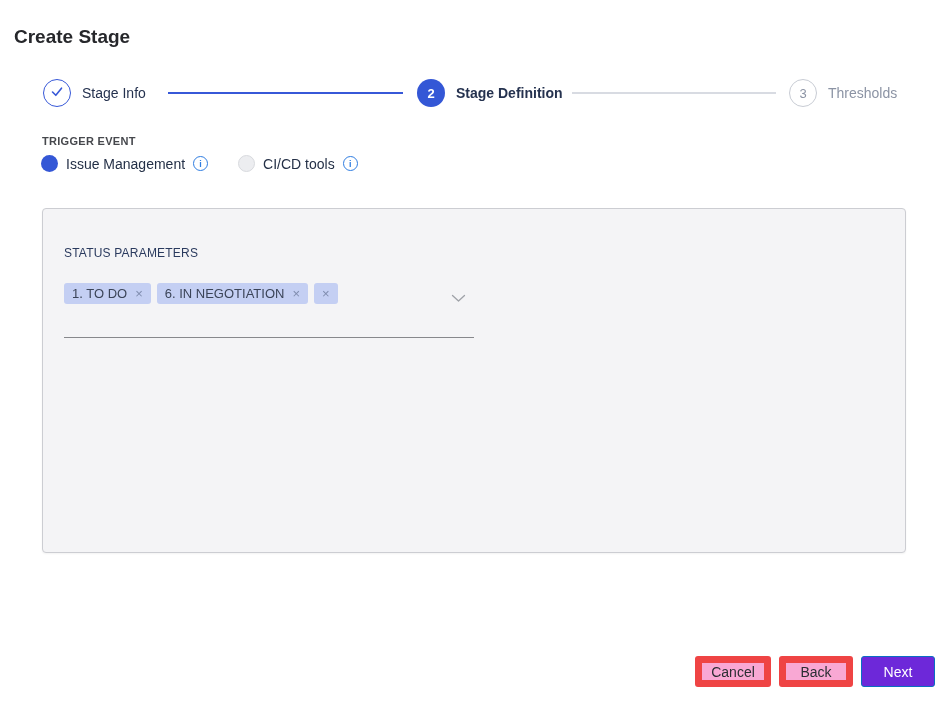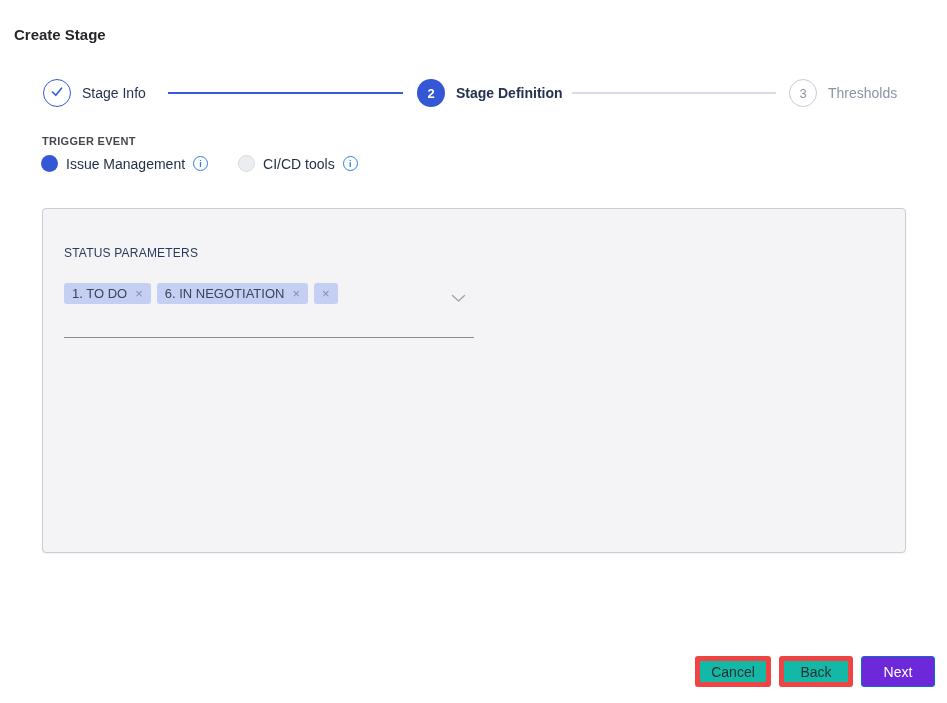--- a/index.html
+++ b/index.html
@@ -1,21 +1,21 @@
 <!DOCTYPE html>
 <html><head>
 <meta charset="utf-8">
 <style>
   * { margin:0; padding:0; box-sizing:border-box; }
   html,body { width:947px; height:703px; background:#ffffff; overflow:hidden;
     font-family:"Liberation Sans", sans-serif; }
   .abs { position:absolute; }
 
   
-  .page-title { left:14px; top:26px; font-size:15px; font-weight:700; color:#26272b;text-align:right; }
+  .page-title { left:14px; top:26px; font-size:19px; font-weight:700; color:#26272b;text-align:right; }
 
   
   .step-circle { width:28px; height:28px; border-radius:50%; display:flex;
     align-items:center; justify-content:center; font-size:13px; }
   .step-circle.completed { border:1.5px solid #3758d8; background:#fff; }
   .step-circle.active { background:#3457d6; color:#fff; font-weight:700; }
   .step-circle.upcoming { border:1px solid #c8ccd4; color:#8b93a4; background:#fff; }
   .step-label { font-size:14px; line-height:28px; color:#25324f; }
   .step-label.bold { font-weight:700; }
   .step-label.muted { color:#8b93a4; font-weight:400; }
@@ -47,21 +47,21 @@
   .chips { display:flex; flex-wrap:wrap; gap:6px; }
   .chip { background:#c4cff3; border-radius:3px; padding:2px 8px; display:inline-flex;
     align-items:center; gap:8px; font-size:13px; color:#3b4458; line-height:17px; }
   .chip-x { color:#7f8cae; font-size:13px; cursor:pointer; }
   .chevron { position:absolute; right:8px; top:8px; }
 
   
   .footer { left:0; top:656px; width:935px; display:flex; justify-content:flex-end; gap:8px; }
   .btn { height:31px; border-radius:3px; font-size:14px; display:flex; align-items:center;
     justify-content:center; cursor:pointer; }
-  .btn.secondary { background:#14b8a6; border:5px solid #ef4444; color:#2b2e33; width:76px; }
+  .btn.secondary { background:#f9a8d4; border:7px solid #ef4444; color:#2b2e33; width:76px; }
   .btn.secondary.back { width:74px; }
   .btn.primary { background:#6d28d9; color:#ffffff; width:74px; border:1px solid #0a6ec2; }
 </style>
 </head>
 <body>
 
 <div class="abs page-title">Create Stage</div>
 
 <div>
 

